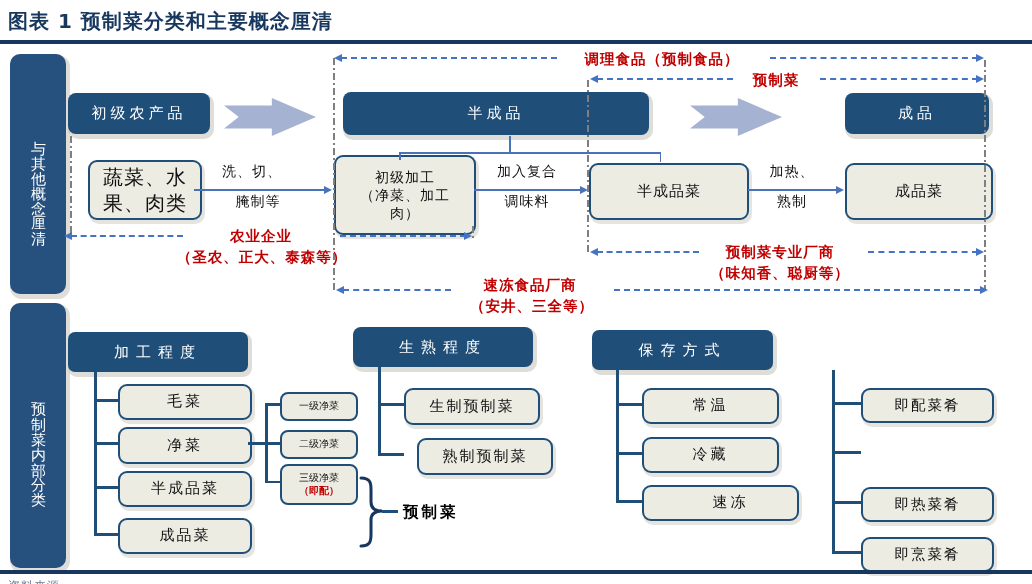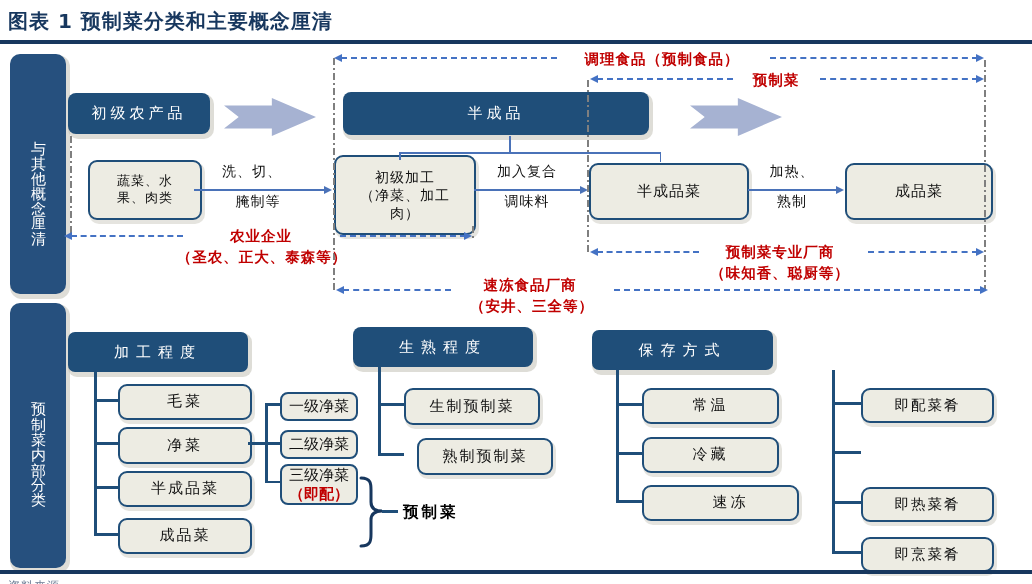--- a/index.html
+++ b/index.html
@@ -21,27 +21,27 @@
   .navy-box{
     background:#1F4E79;color:#fff;border-radius:8px;
     display:flex;align-items:center;justify-content:center;
     font-size:15px;letter-spacing:4px;
     box-shadow:2px 3px 0 2px rgba(190,188,175,.5);
   }
   
   .light-box{
     background:#EDECE3;border:2.5px solid #1F4E79;border-radius:9px;
     display:flex;flex-direction:column;align-items:center;justify-content:center;
-    font-size:13px;color:#111;text-align:center;line-height:1.3;
+    font-size:20px;color:#111;text-align:center;line-height:1.3;
     box-shadow:2px 3px 0 1px rgba(190,188,175,.4);letter-spacing:1px;
   }
   .small-box{
     background:#EDECE3;border:2px solid #1F4E79;border-radius:8px;
     display:flex;flex-direction:column;align-items:center;justify-content:center;
-    font-size:15px;color:#111;text-align:right;line-height:1.25;
+    font-size:10px;color:#111;text-align:right;line-height:1.25;
   }
   
   .pline{background:#4A72B8;height:1.5px;}
   .phead{width:0;height:0;border-left:8px solid #4A72B8;border-top:4.5px solid transparent;border-bottom:4.5px solid transparent;}
   .plabel{font-size:14px;color:#111;text-align:center;letter-spacing:1px;}
   
   .dash{border-top:2px dashed #4472C4;height:0;}
   .ah-r{width:0;height:0;border-left:8px solid #4472C4;border-top:4.5px solid transparent;border-bottom:4.5px solid transparent;}
   .ah-l{width:0;height:0;border-right:8px solid #4472C4;border-top:4.5px solid transparent;border-bottom:4.5px solid transparent;}
   .red{color:#C00000;font-weight:bold;font-size:14.5px;text-align:center;letter-spacing:1px;white-space:nowrap;}
@@ -73,20 +73,21 @@
 
   <div class="abs vbar" style="left:10px;top:54px;width:56px;height:240px;">
     <span>与其他概念厘清</span>
   </div>
   <div class="abs vbar" style="left:10px;top:303px;width:56px;height:265px;">
     <span>预制菜内部分类</span>
   </div>
 
   <div class="abs navy-box" style="left:68px;top:93px;width:142px;height:41px;">初级农产品</div>
   <div class="abs navy-box" style="left:343px;top:92px;width:306px;height:43px;">半成品</div>
+  <div class="abs navy-box" style="left:845px;top:93px;width:144px;height:41px;">成品</div>
 
   <div class="abs big-arrow" style="left:224px;top:98px;width:92px;height:38px;"></div>
   <div class="abs big-arrow" style="left:690px;top:98px;width:92px;height:38px;"></div>
 
   <div class="abs light-box" style="left:88px;top:160px;width:110px;height:56px;">
     <span>蔬菜、水</span>
     <span>果、肉类</span>
   </div>
   <div class="abs light-box" style="left:334px;top:155px;width:138px;height:76px;font-size:14px;">
     <span>初级加工</span>

